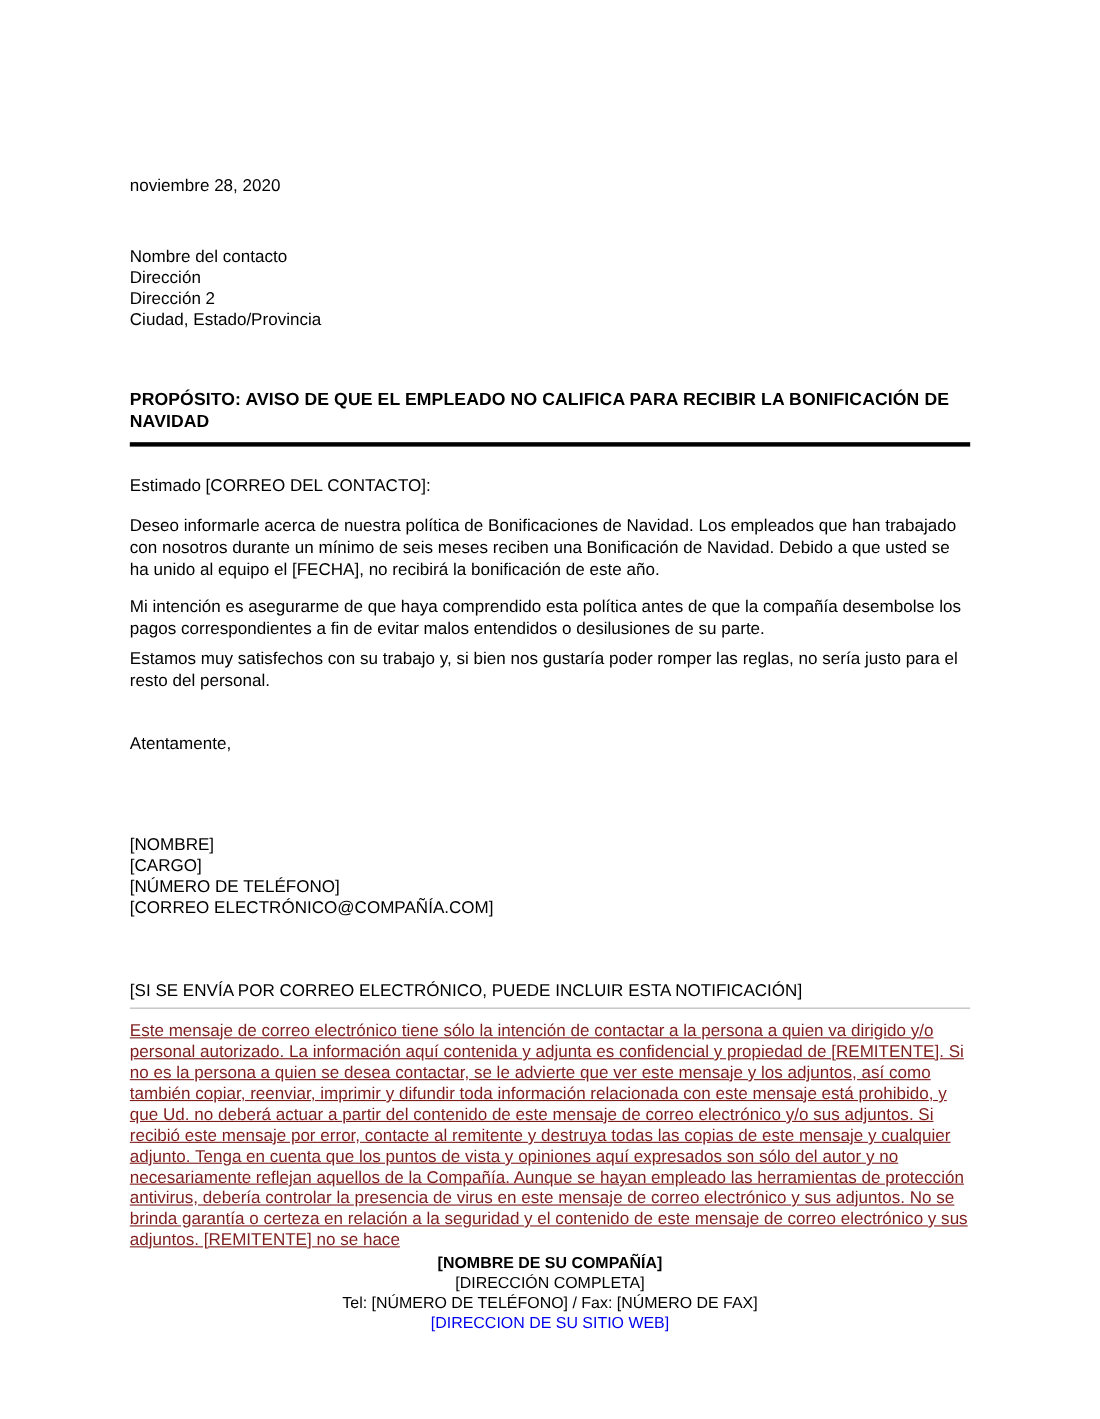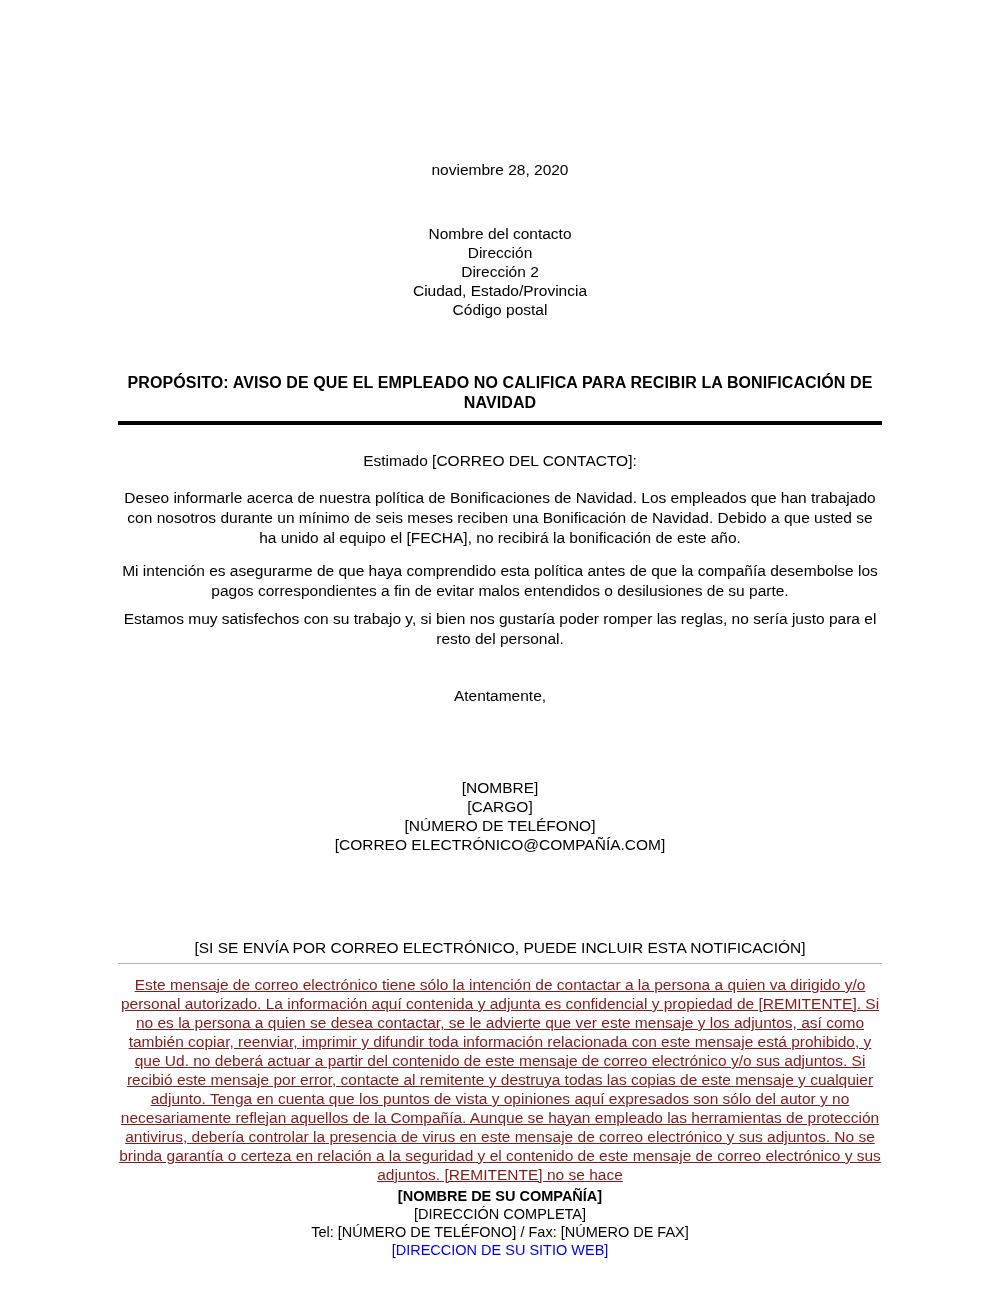--- a/index.html
+++ b/index.html
@@ -1,15 +1,15 @@
 <!DOCTYPE html>
 <html><head>
 <meta charset="utf-8">
 <style>
-  * { margin: 0; padding: 0; box-sizing: border-box; text-align: center; }
+  * { margin: 0; padding: 0; box-sizing: border-box; }
   html, body { background: #ffffff; }
   body { font-family: "Liberation Sans", sans-serif; color: #000000; }
 
   .page {
     position: relative;
     width: 1000px;
     height: 1290px;
     margin: 0 auto;
     background: #ffffff;
     padding: 160px 118px 0 118px;
@@ -57,21 +57,21 @@
     line-height: 20px;
   }
 
   .signature {
     margin-top: 72px;
     font-size: 15.5px;
     line-height: 19px;
   }
 
   .notice-heading {
-    margin-top: 84px;
+    margin-top: 56px;
     font-size: 15.5px;
     line-height: 20px;
     padding-bottom: 5px;
     border-bottom: 1px solid #b3b3b3;
   }
 
   .disclaimer {
     margin-top: 11px;
     font-size: 15.5px;
     line-height: 19px;
@@ -96,21 +96,20 @@
 
 <div class="page">
 
   <div class="date">noviembre 28, 2020</div>
 
   <div class="recipient">
     <div>Nombre del contacto</div>
     <div>Dirección</div>
     <div>Dirección 2</div>
     <div>Ciudad, Estado/Provincia</div>
-    <div>Código postal</div>
   </div>
 
   <div class="subject">PROPÓSITO: AVISO DE QUE EL EMPLEADO NO CALIFICA PARA RECIBIR LA BONIFICACIÓN DE NAVIDAD</div>
 
   <div class="salutation">Estimado [CORREO DEL CONTACTO]:</div>
 
   <p class="body-para para-1">Deseo informarle acerca de nuestra política de Bonificaciones de Navidad. Los empleados que han trabajado con nosotros durante un mínimo de seis meses reciben una Bonificación de Navidad. Debido a que usted se ha unido al equipo el [FECHA], no recibirá la bonificación de este año.</p>
   <p class="body-para para-2">Mi intención es asegurarme de que haya comprendido esta política antes de que la compañía desembolse los pagos correspondientes a fin de evitar malos entendidos o desilusiones de su parte.</p>
   <p class="body-para para-3">Estamos muy satisfechos con su trabajo y, si bien nos gustaría poder romper las reglas, no sería justo para el resto del personal.</p>
 

